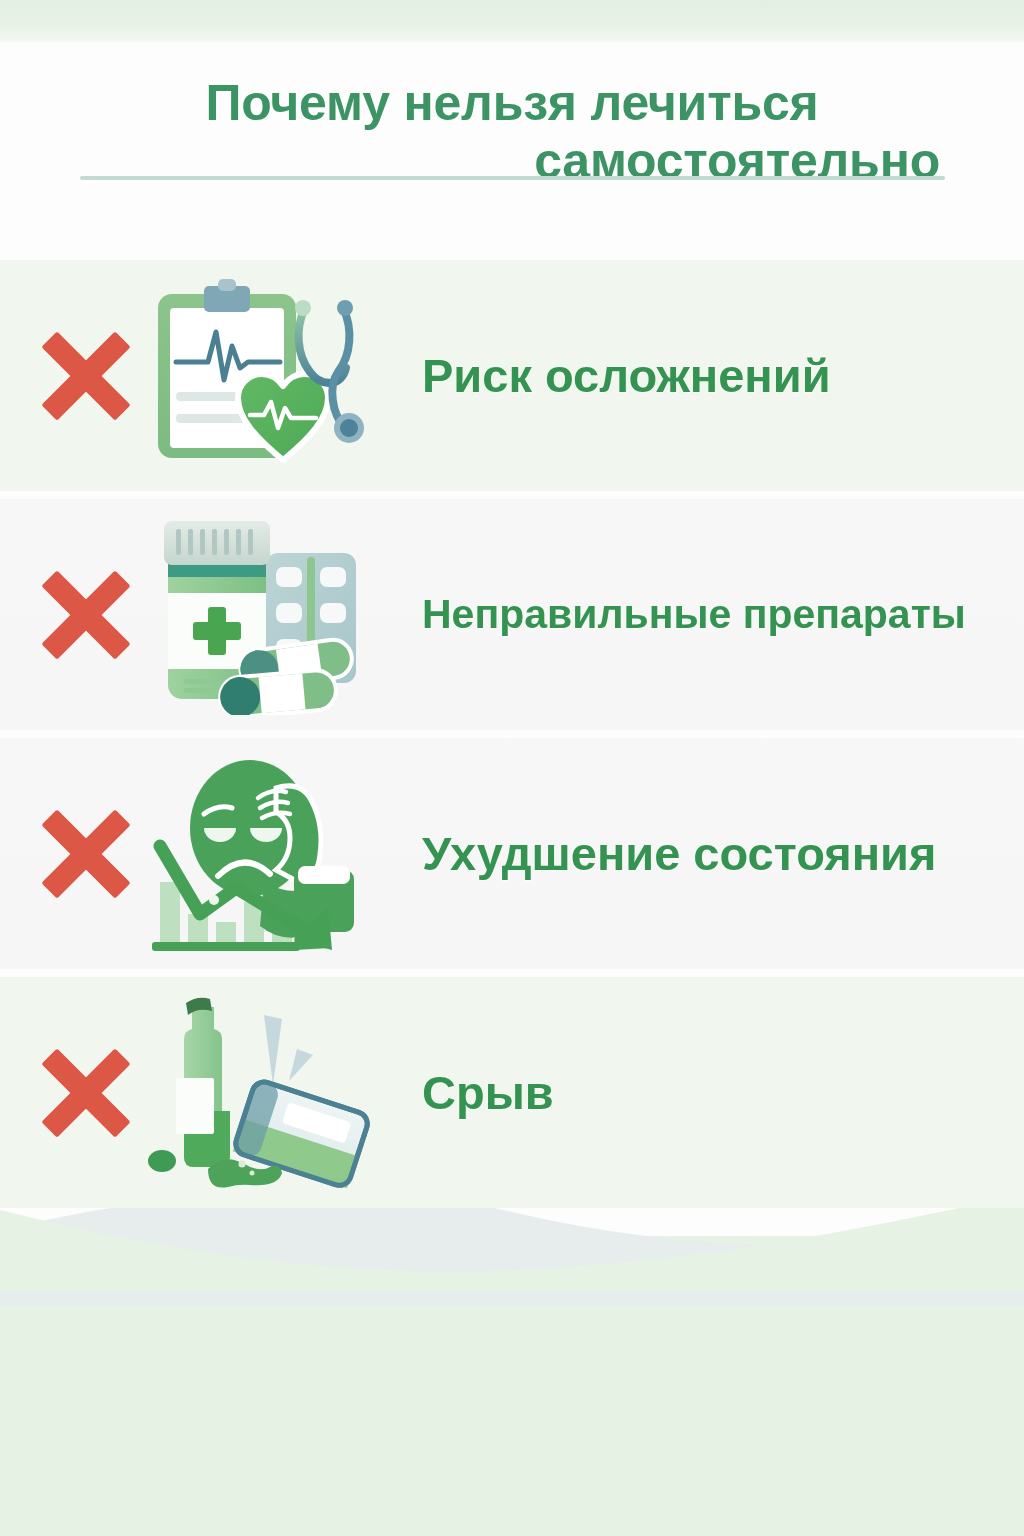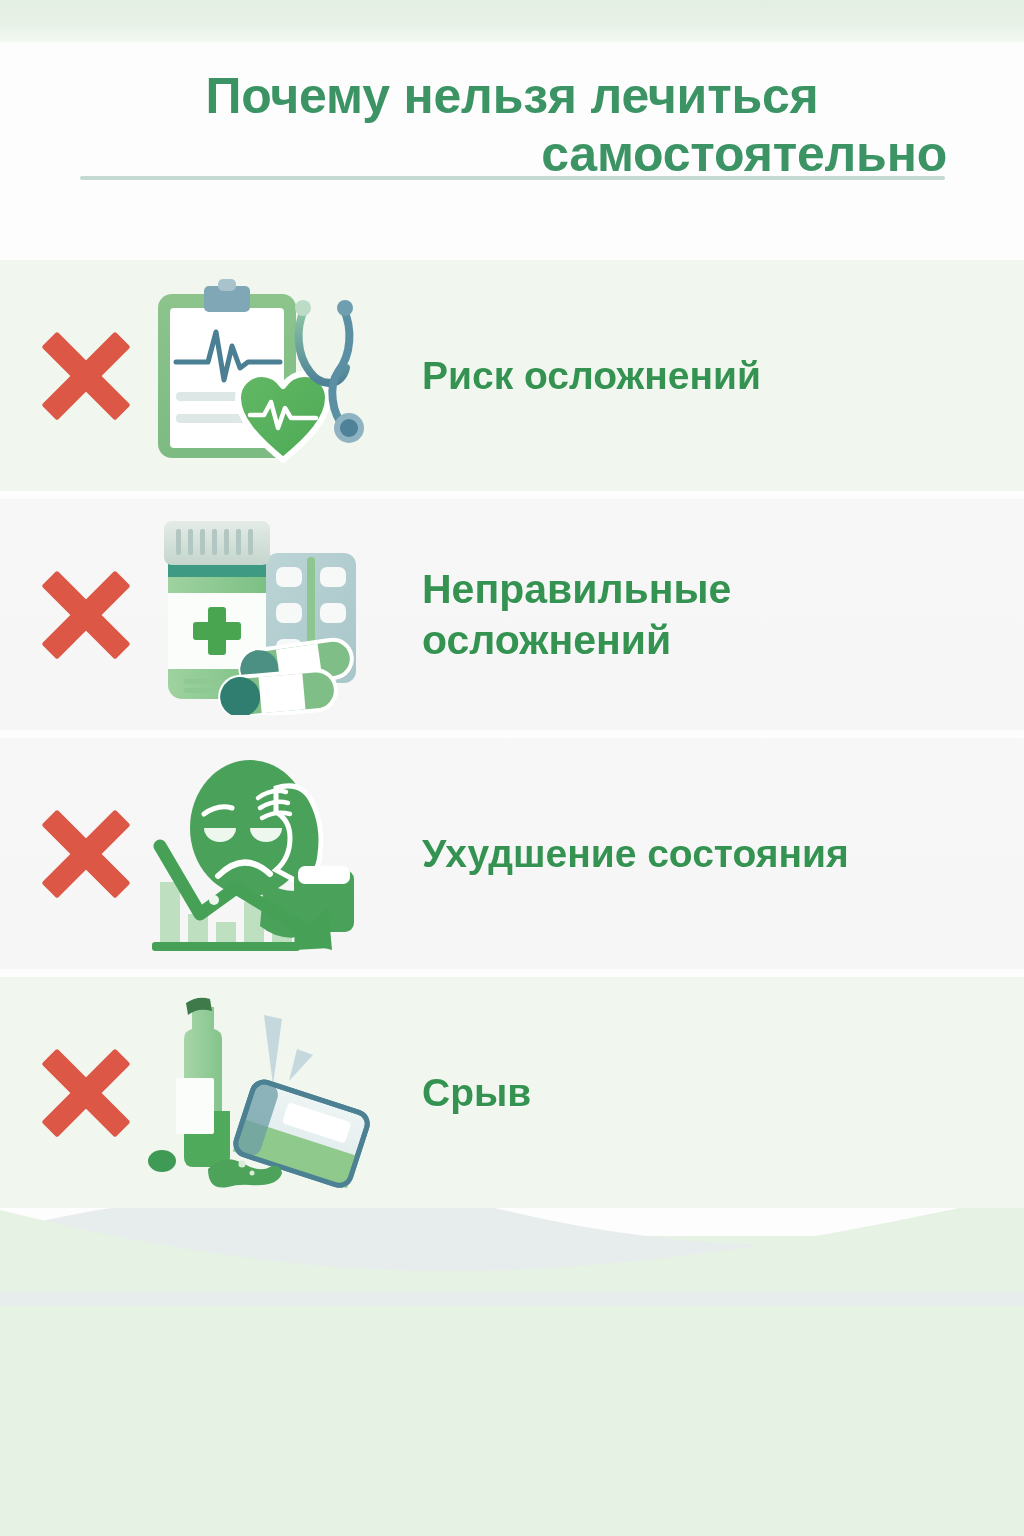--- a/index.html
+++ b/index.html
@@ -50,21 +50,21 @@
   }
 
   
   .header {
     position: absolute;
     left: 0; top: 60px;
     width: 1024px;
     text-align: center;
   }
   .title {
-    margin: 7px;
+    margin: 14px;
     font-size: 50px;
     line-height: 1.16;
     font-weight: bold;
     color: #3c9465;
     letter-spacing: -0.2px;
     text-shadow: 0 1px 1px rgba(255,255,255,0.85);
     padding: 0 70px;
   }
   .title-line2 { display: block; text-align: right; }
   .header-rule {
@@ -125,21 +125,21 @@
   .icon-box {
     flex: 0 0 240px;
     width: 240px;
     height: 200px;
     position: relative;
     margin-right: 36px;
   }
   .icon-box svg { display: block; width: 240px; height: 200px; }
 
   .row-label {
-    font-size: 39px;
+    font-size: 47px;
     line-height: 1.22;
     font-weight: bold;
     color: #359352;
     text-shadow: 0 1px 1px rgba(255,255,255,0.8);
     max-width: 560px;
   }
   .row-label.two-line { font-size: 41px; }
 </style>
 </head>
 <body>
@@ -274,21 +274,21 @@
             <rect x="132" y="132" width="42" height="34" fill="#ffffff"></rect>
           </g>
 
           <g transform="rotate(-5 140 178)">
             <rect x="74" y="158" width="116" height="40" rx="20" fill="#7fbe86" stroke="#ffffff" stroke-width="4"></rect>
             <rect x="74" y="158" width="40" height="40" rx="20" fill="#2f7e6f"></rect>
             <rect x="114" y="160" width="44" height="36" fill="#ffffff"></rect>
           </g>
         </svg>
       </div>
-      <div class="row-label two-line">Неправильные осложнений</div>
+      <div class="row-label two-line">Неправильные препараты</div>
     </div>
 
     <div class="row tint-gray">
       <div class="x-mark">
         <span class="a"></span>
           <span class="b"></span>
       </div>
       <div class="icon-box">
         <svg viewBox="0 0 240 200">
 

